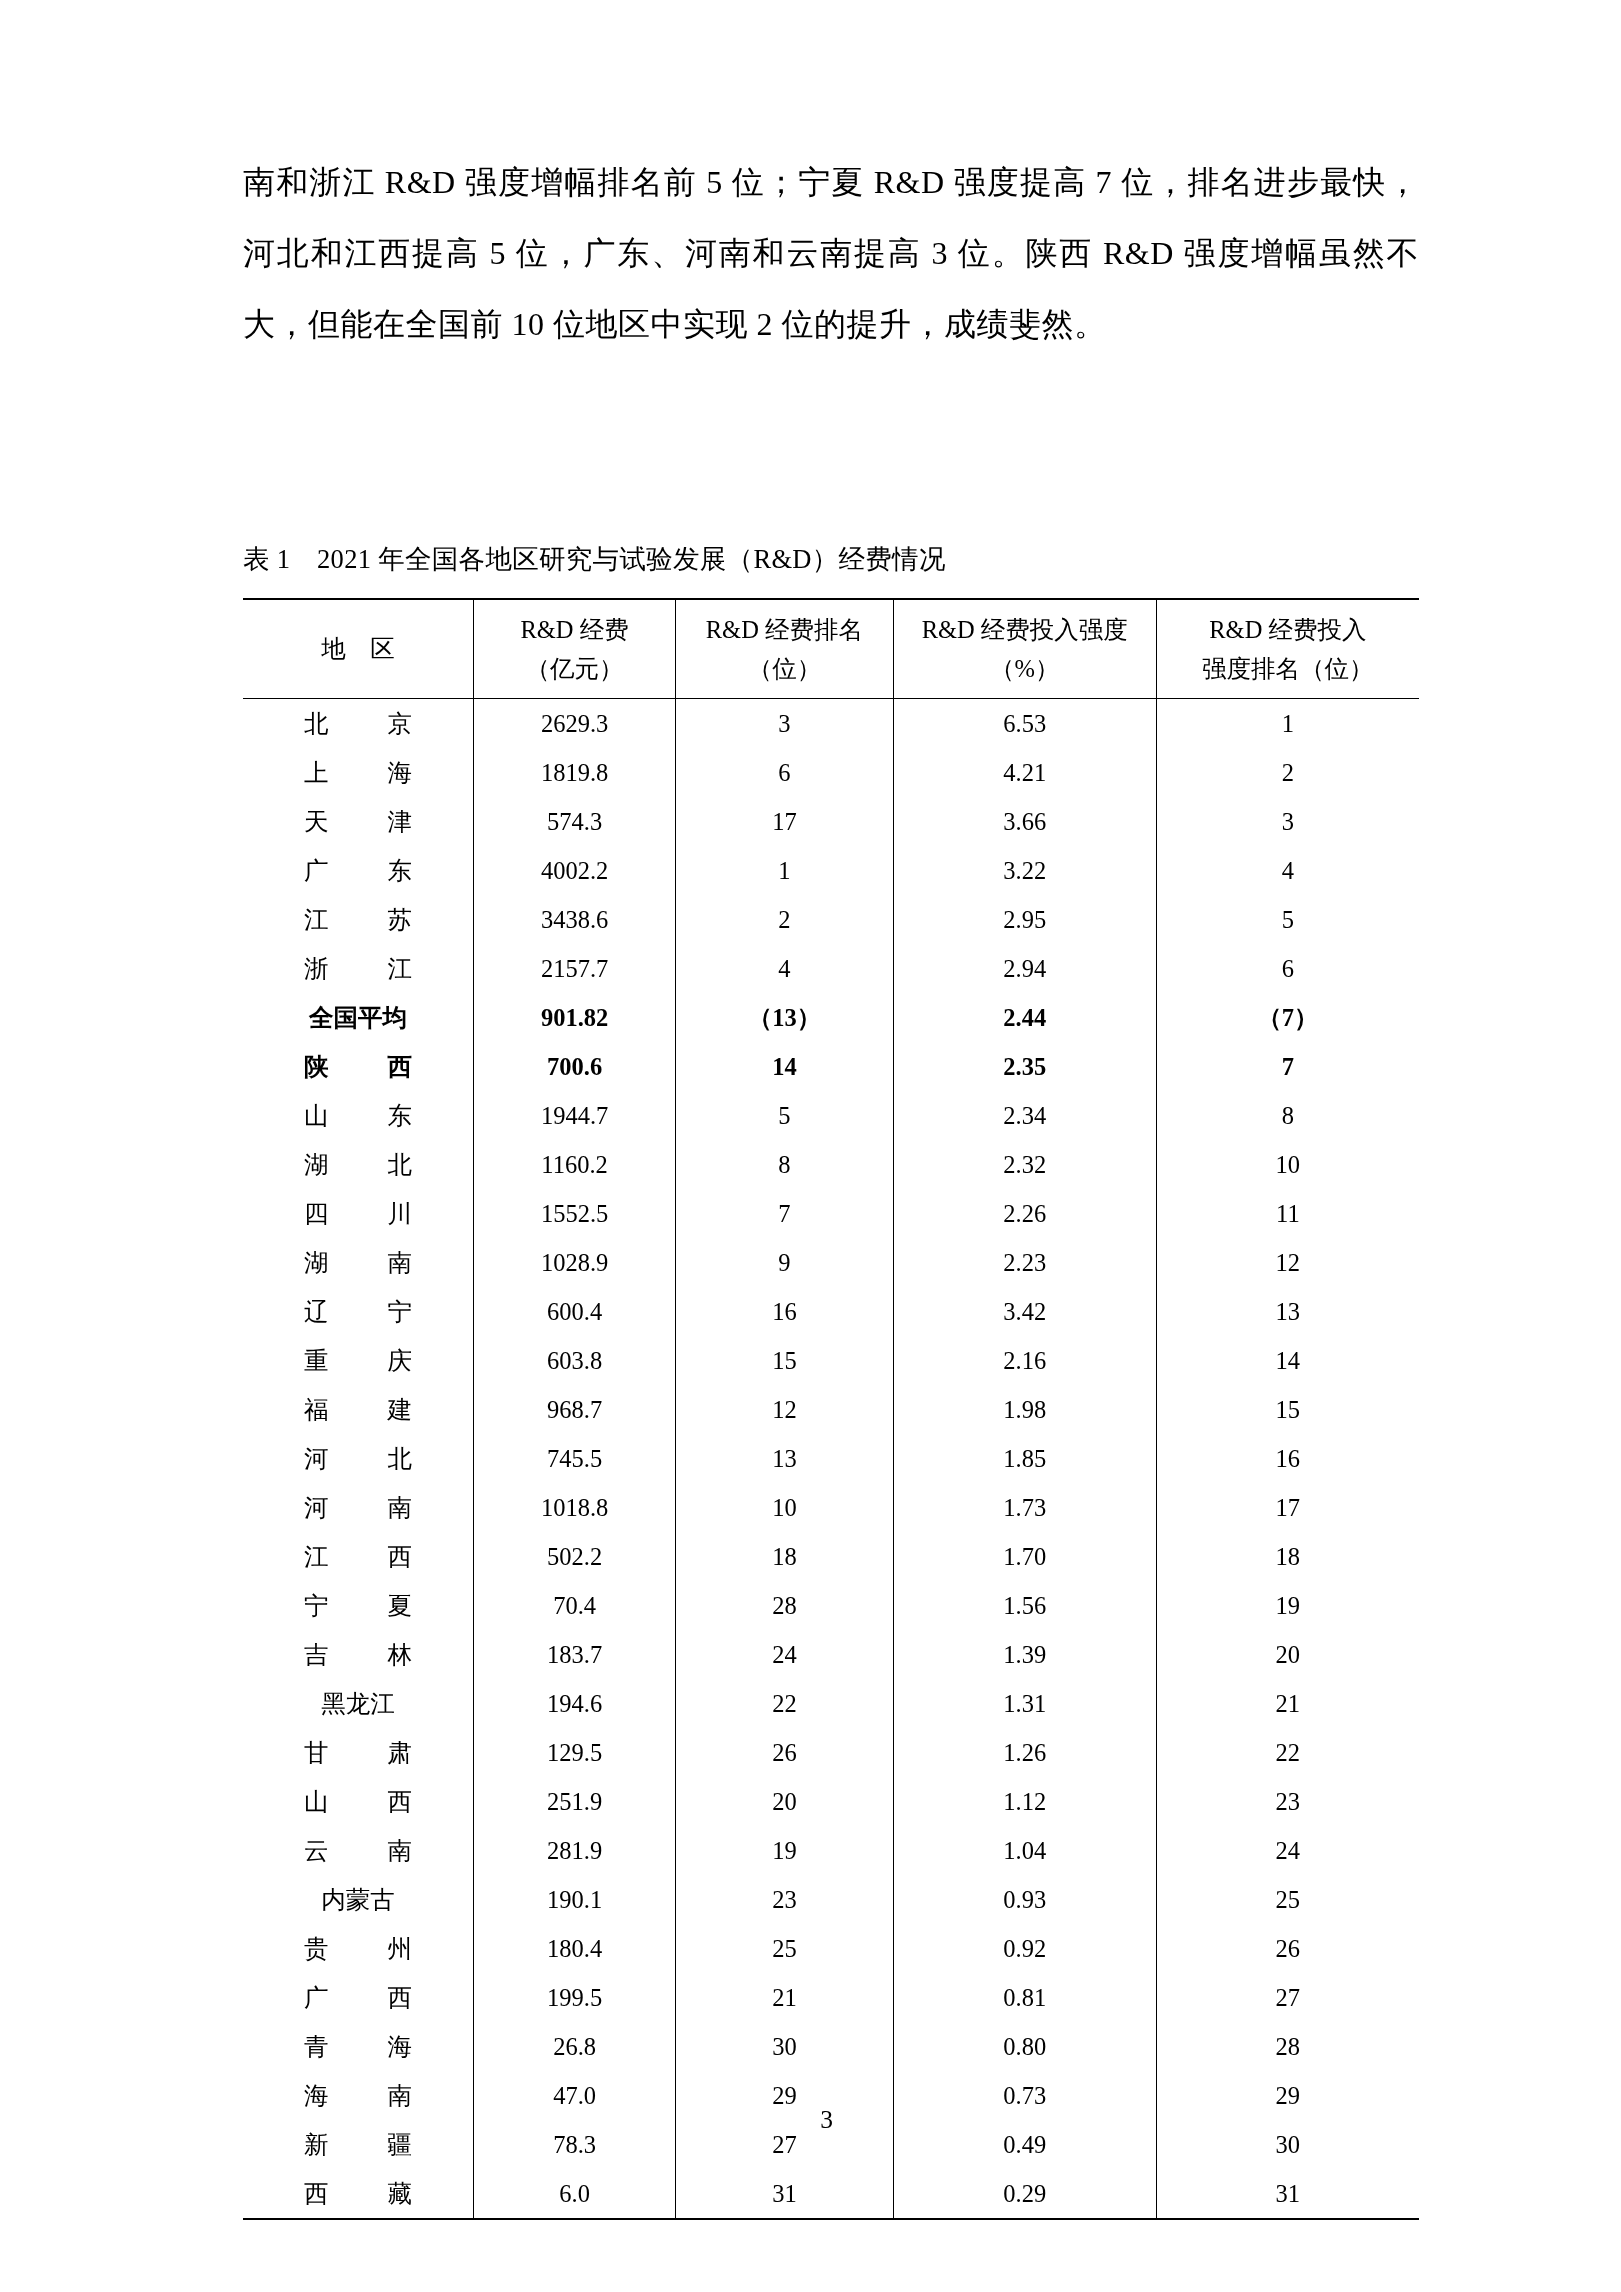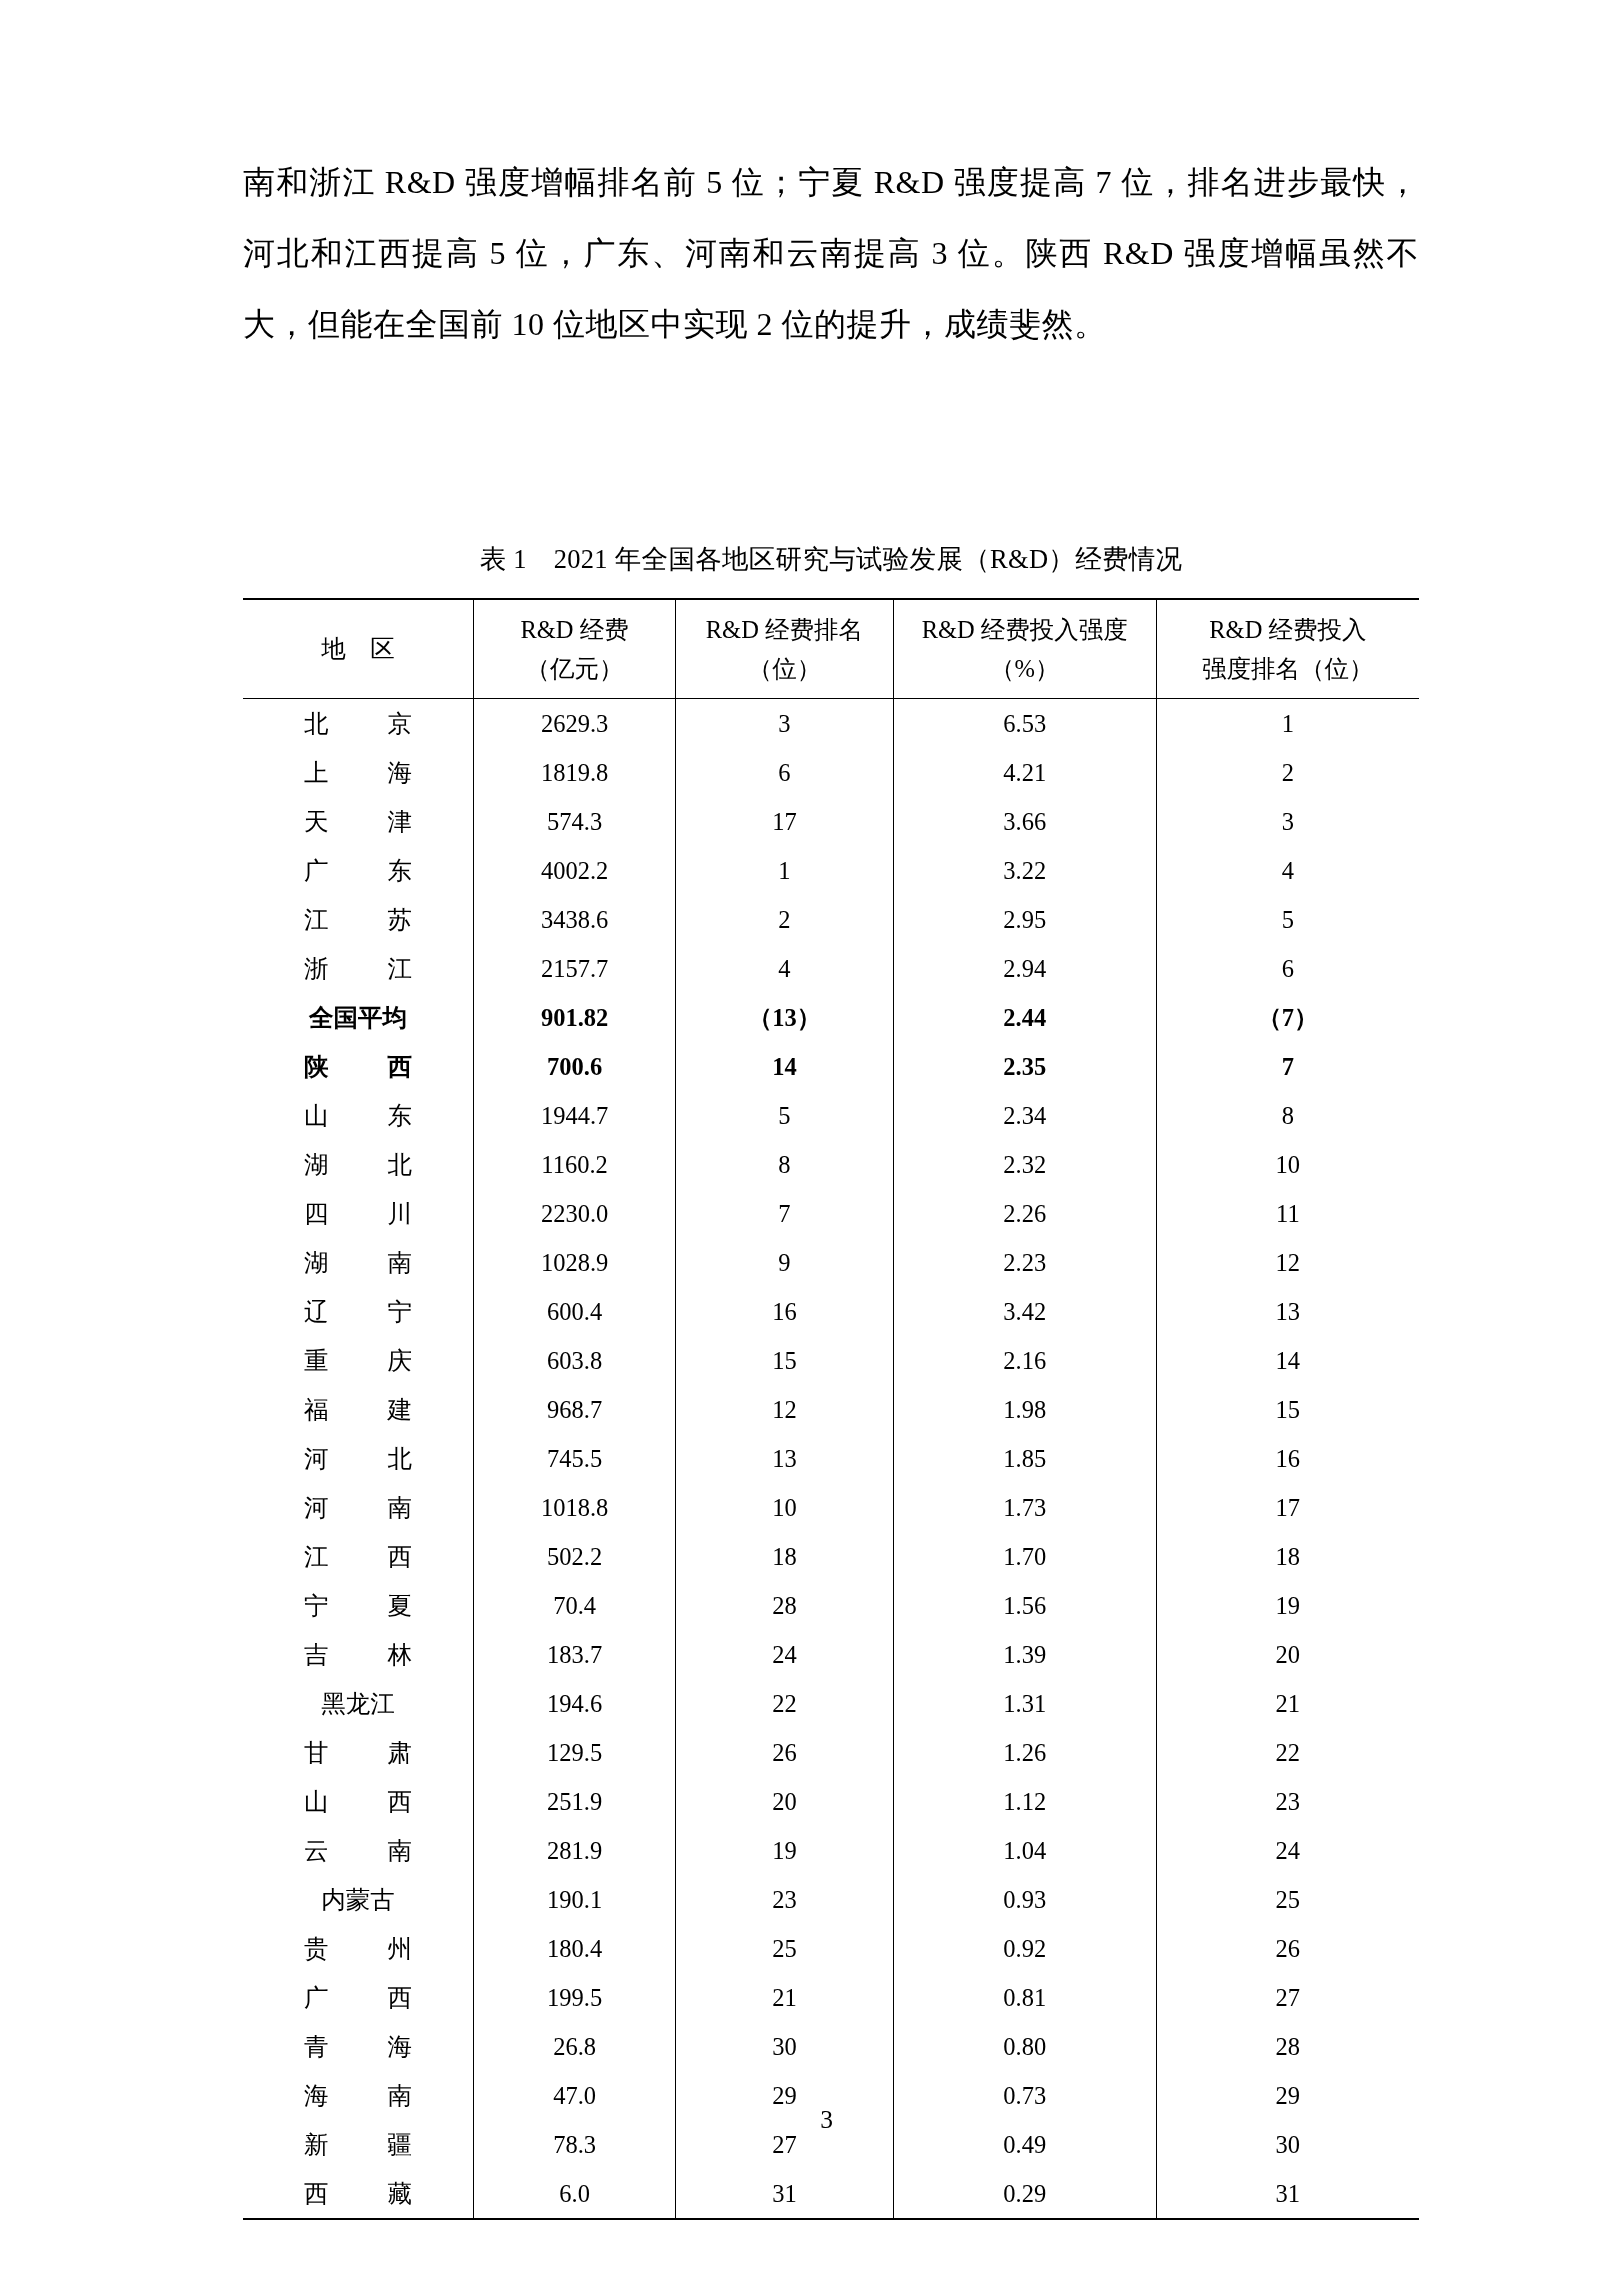--- a/index.html
+++ b/index.html
@@ -35,21 +35,20 @@
     letter-spacing: 0.5px;
   }
   .body-text p {
     margin: 0;
   }
   .table-caption {
     position: absolute;
     left: 227px;
     top: 541px;
     width: 1176px;
-    text-align: center;
     font-size: 26.5px;
     letter-spacing: 0.3px;
   }
   .table-wrap {
     position: absolute;
     left: 227px;
     top: 598px;
     width: 1176px;
   }
   table.rd-table {
@@ -227,21 +226,21 @@
           </tr>
           <tr>
             <td><span class="region-name">湖北</span></td>
             <td>1160.2</td>
             <td>8</td>
             <td>2.32</td>
             <td>10</td>
           </tr>
           <tr>
             <td><span class="region-name">四川</span></td>
-            <td>2230.0</td>
+            <td>1552.5</td>
             <td>7</td>
             <td>2.26</td>
             <td>11</td>
           </tr>
           <tr>
             <td><span class="region-name">湖南</span></td>
             <td>1028.9</td>
             <td>9</td>
             <td>2.23</td>
             <td>12</td>

